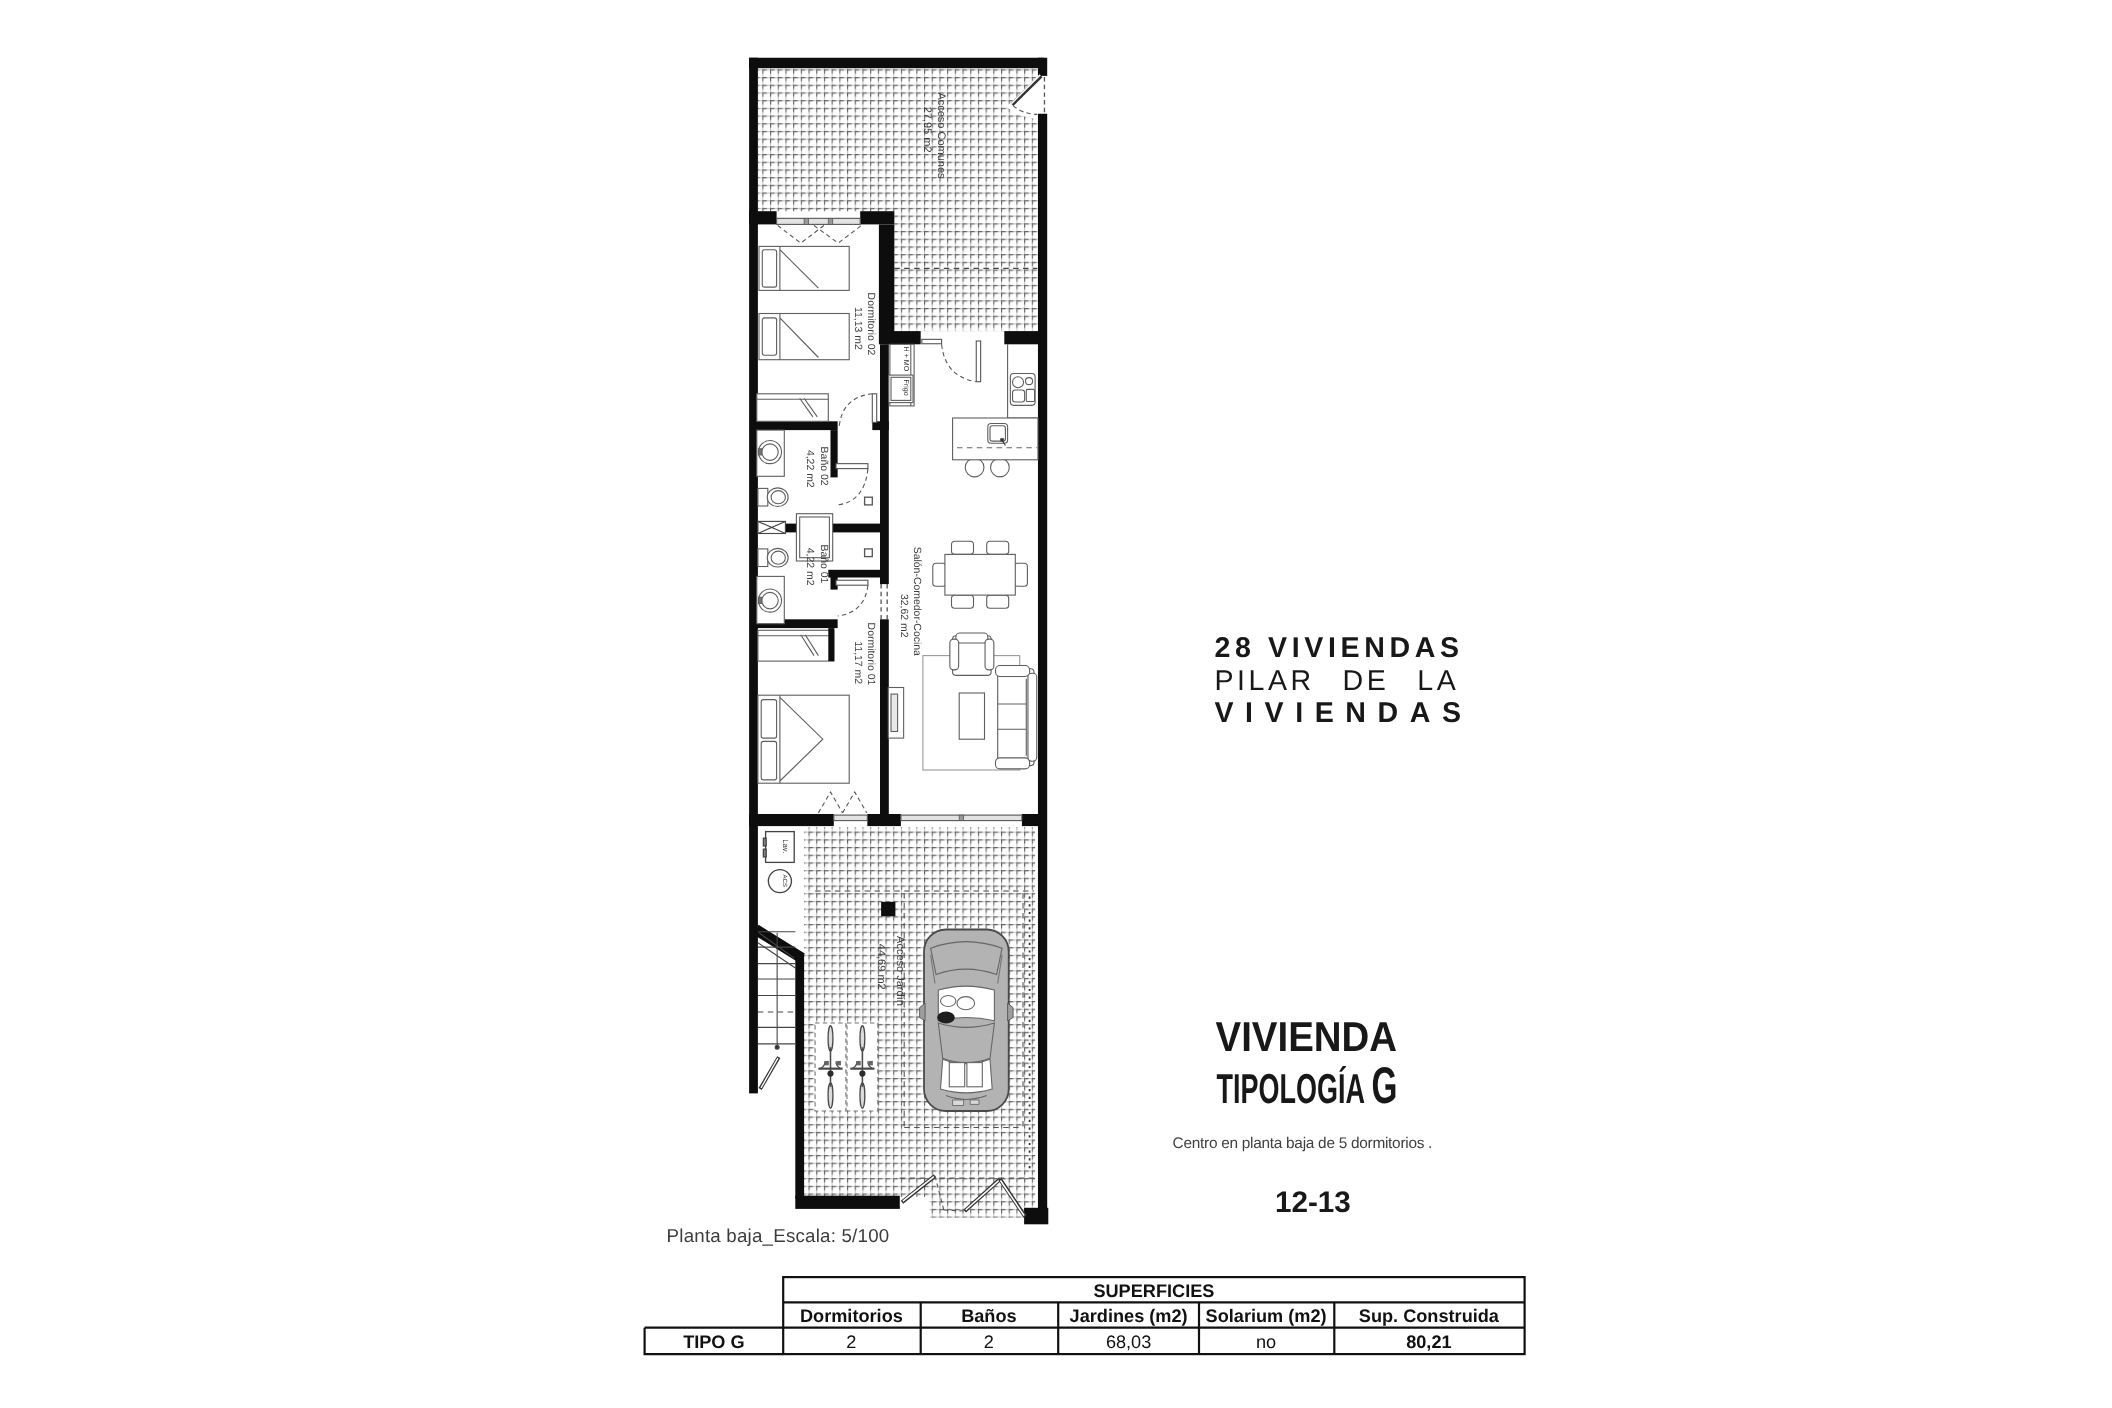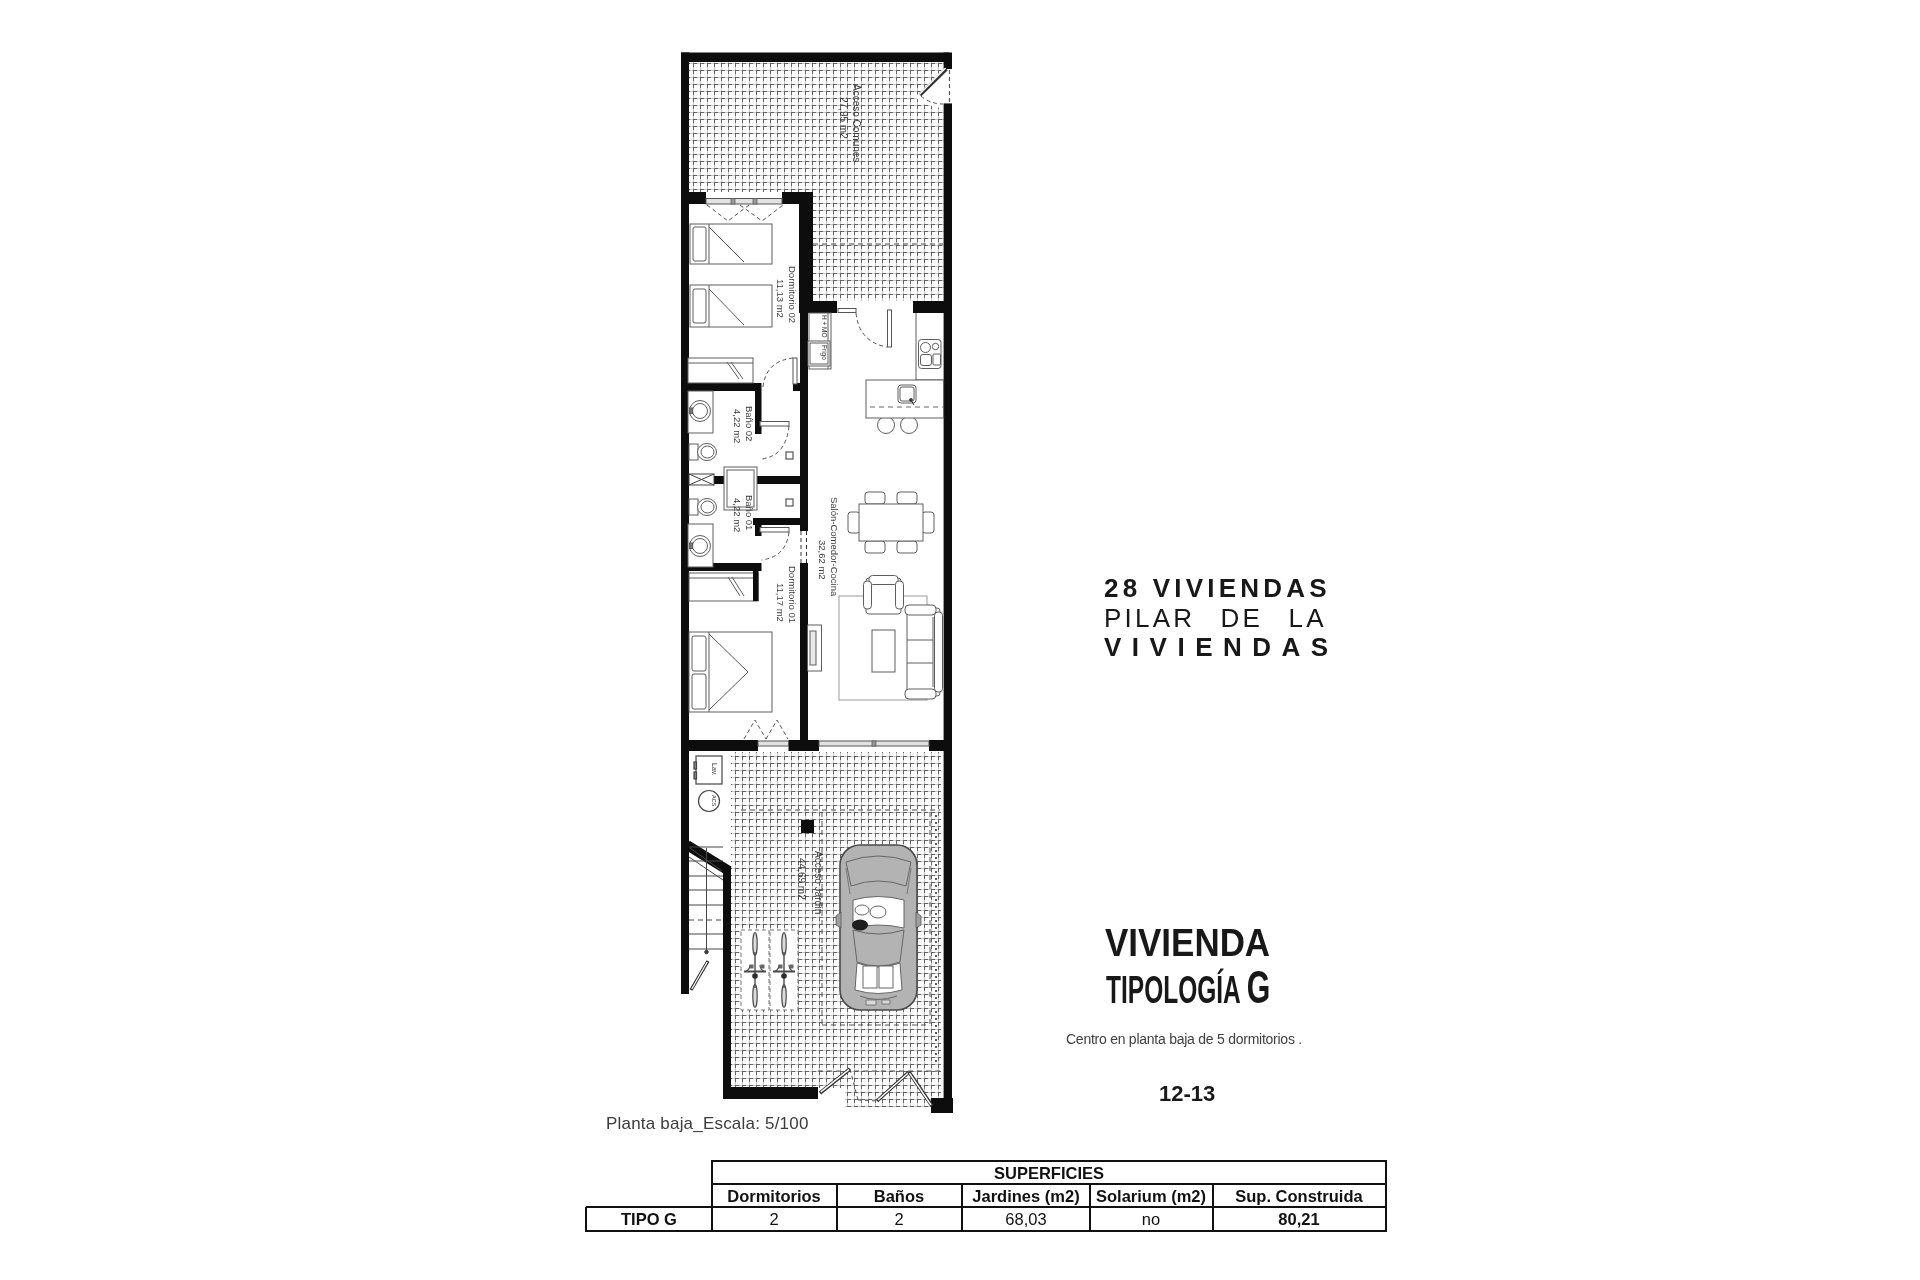--- a/index.html
+++ b/index.html
@@ -452,15 +452,15 @@
 <div class="abs" style="left:1104px;top:605px;font-weight:normal;font-size:26px;line-height:26px;letter-spacing:3.2px;word-spacing:15px;color:#181818">PILAR DE LA</div>
 
 <div class="abs" style="left:1104px;top:634px;font-weight:bold;font-size:26px;line-height:26px;letter-spacing:10.5px;color:#181818">VIVIENDAS</div>
 
 <div class="abs" style="left:1105px;top:924px;font-weight:bold;font-size:38px;line-height:38px;color:#181818;transform:scaleX(0.92);transform-origin:left top">VIVIENDA</div>
 
 <div class="abs" style="left:1106px;top:963px;font-weight:bold;font-size:38px;line-height:47px;color:#181818;transform:scaleX(0.645);transform-origin:left top">TIPOLOGÍA <span style="font-size:47px">G</span></div>
 
 <div class="abs" style="left:1066px;top:1031px;font-size:14px;line-height:16px;letter-spacing:-0.25px;color:#3f3f3f">Centro en planta baja de 5 dormitorios .</div>
 
-<div class="abs" style="left:1159px;top:1080px;font-weight:bold;font-size:22px;line-height:27px;color:#181818">12-13</div>
+<div class="abs" style="left:1159px;top:1080px;font-weight:bold;font-size:27px;line-height:27px;color:#181818">12-13</div>
 
 <div class="abs" style="left:606px;top:1115px;font-size:17px;line-height:18px;letter-spacing:0.2px;color:#3c3c3c">Planta baja_Escala: 5/100</div>
 
 </body></html>

